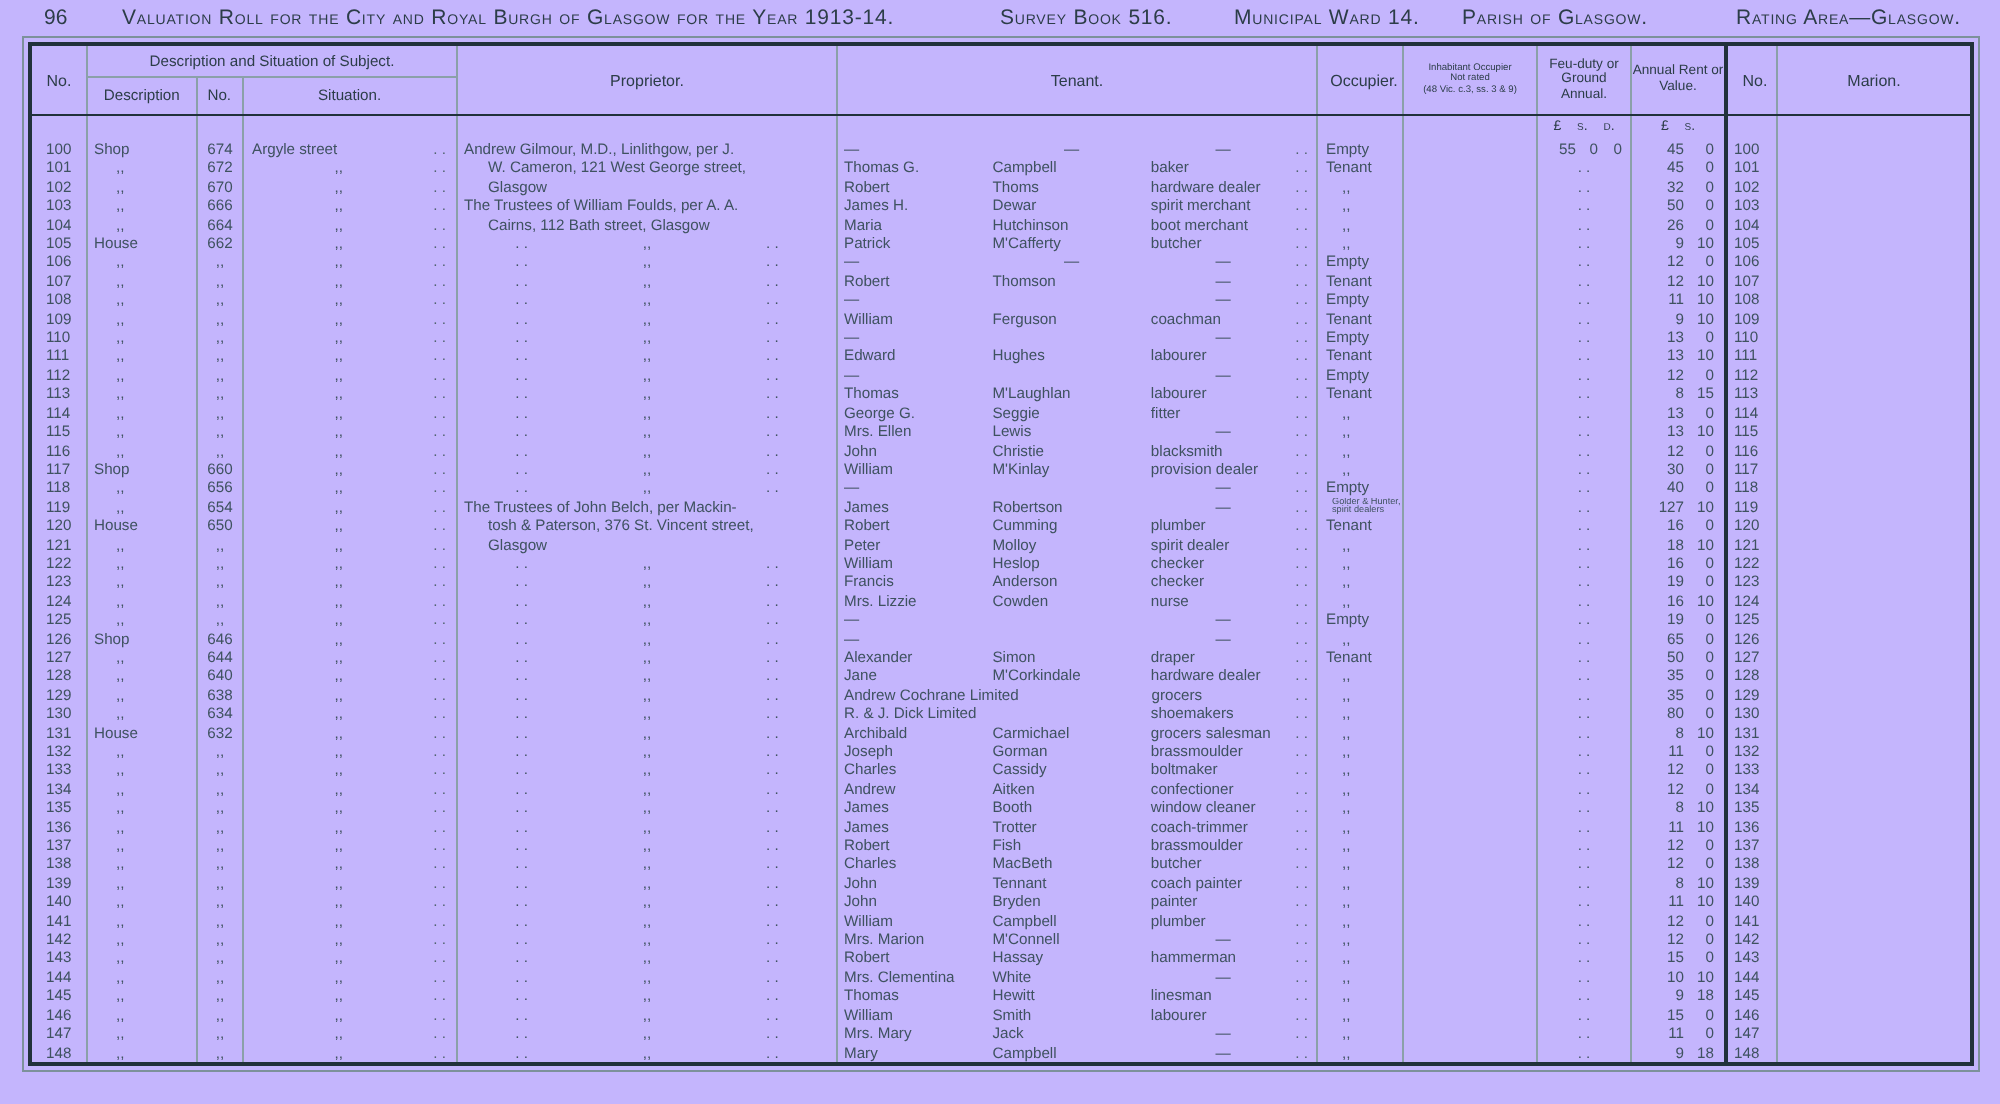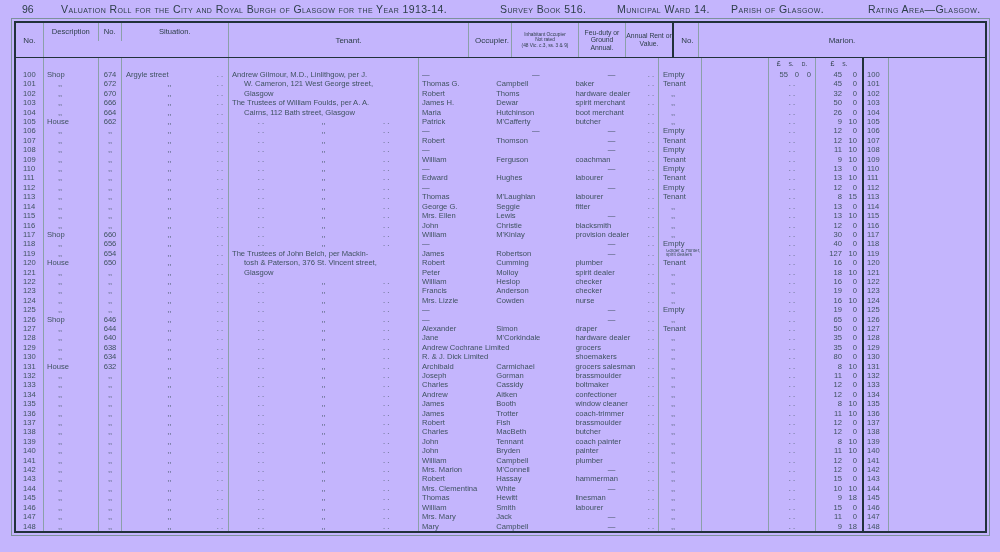--- a/index.html
+++ b/index.html
@@ -90,26 +90,30 @@
     <span class="t-rating">Rating Area—Glasgow.</span>
   </div>
 
   <div class="tbl">
 
     <div class="thead">
       <div class="c c1 hc">
           <span class="h-lab">No.</span>
         </div>
       <div class="c dss" style="width:185px">
+        <div class="dss-top">Description and Situation of Subject.</div>
         <div class="dss-sub">
           <span class="s1">Description</span>
           <span class="s2">No.</span>
           <span class="s3">Situation.</span>
         </div>
       </div>
+      <div class="c c5 hc" style="display:flex">
+          <span class="h-lab">Proprietor.</span>
+        </div>
       <div class="c c6 hc" style="display:flex">
           <span class="h-lab">Tenant.</span>
         </div>
       <div class="c c7 hc">
           <span class="h-lab">Occupier.</span>
         </div>
       <div class="c c8 hc">
         <div class="h-small">
           <div>Inhabitant Occupier</div>
           <div>Not rated</div>

